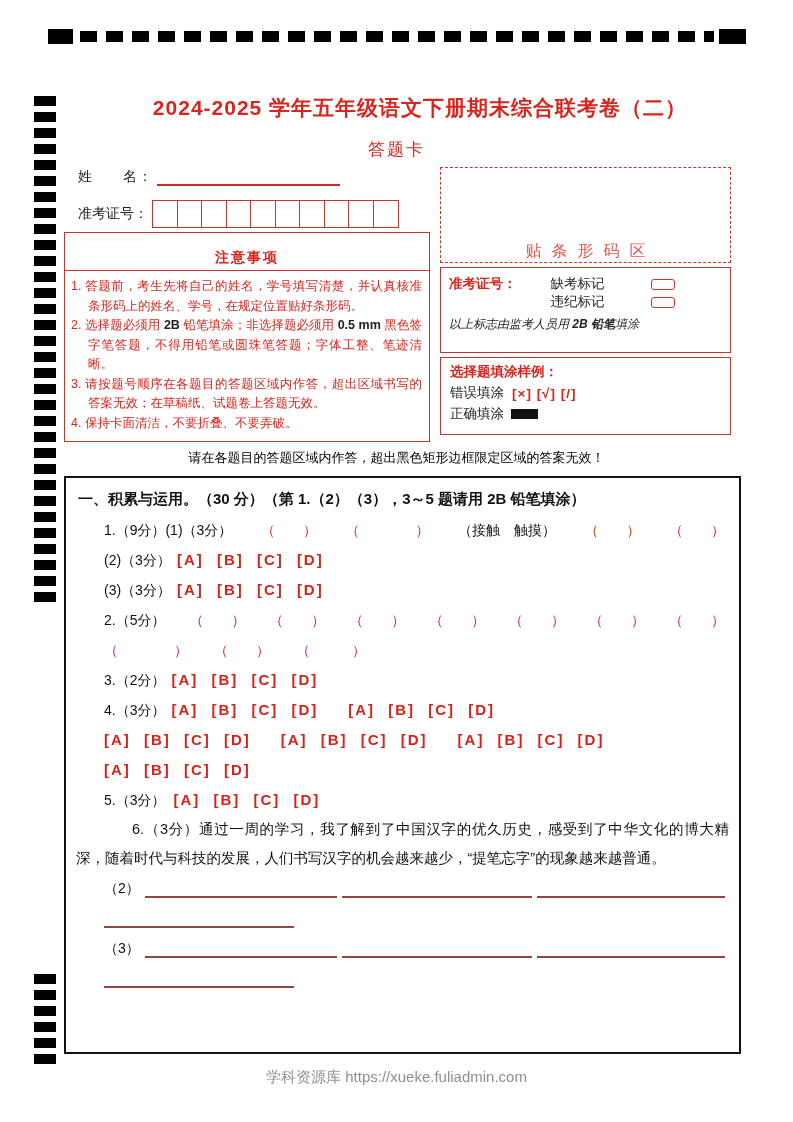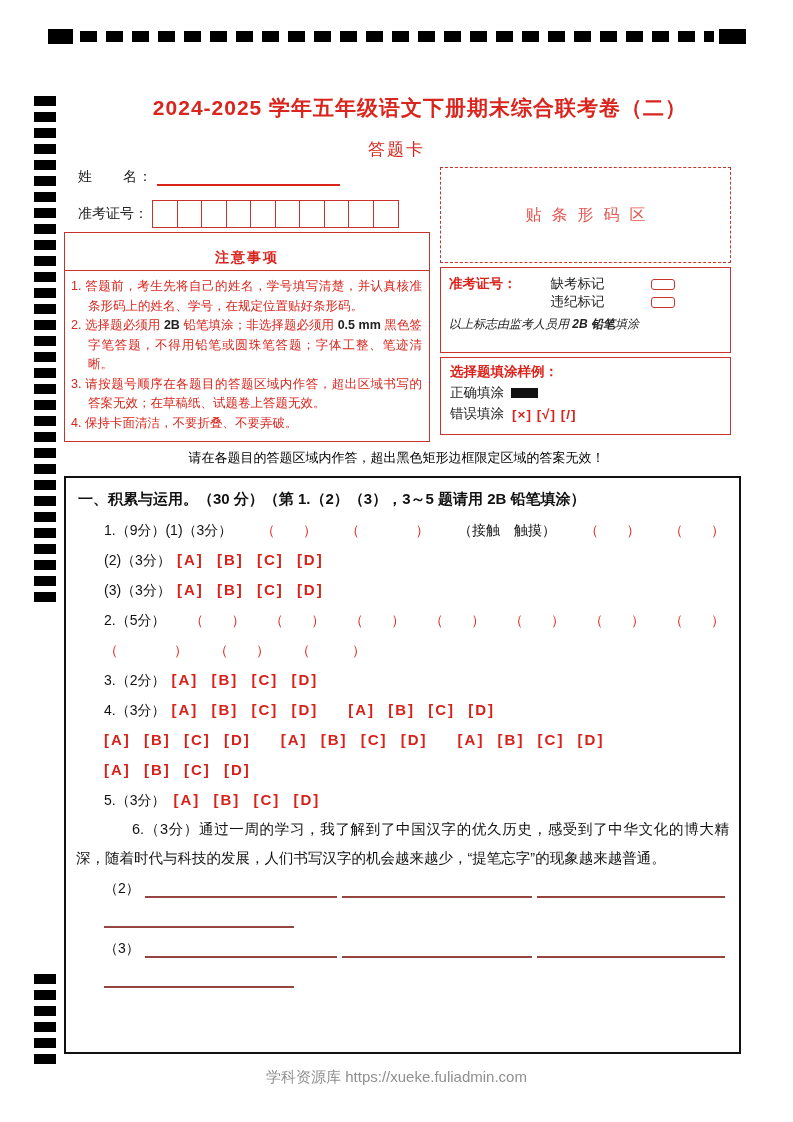--- a/index.html
+++ b/index.html
@@ -41,21 +41,21 @@
   .notice-title { border:1.5px solid #c8342c; text-align:center; color:#d9251d;
     font-weight:bold; font-size:14px; padding:16px 0 3px; letter-spacing:2px; }
   .notice-body { border:1.5px solid #c8342c; border-top:none; padding:6px 7px 8px 6px; }
   .note-item { font-size:12.5px; line-height:19.5px; color:#d9251d;
     padding-left:17px; text-indent:-17px; text-align:justify; }
   .nseg-r { color:#d9251d; }
   .nseg-b { color:#222; font-weight:bold; }
 
   
   .barcode-box { position:absolute; left:440px; top:167px; width:291px; height:96px;
-    border:1.5px dashed #c8342c; display:flex; align-items:center; justify-content:center; }
+    border:1.5px dashed #c8342c; display:flex; align-items:flex-end; justify-content:center; }
   .barcode-label { color:#e4574f; font-size:16px; letter-spacing:10px; text-indent:10px; }
 
   .proctor-box { position:absolute; left:440px; top:267px; width:291px; height:86px;
     border:1.5px solid #c8342c; padding:7px 8px; }
   .proctor-top { display:flex; }
   .proctor-title { color:#d9251d; font-weight:bold; font-size:13.5px; white-space:nowrap; }
   .mark-col { margin-left:34px; }
   .mark-row { display:flex; align-items:center; font-size:13.5px; color:#222; line-height:18px; }
   .mark-box { width:24px; height:11px; border:1.5px solid #c8342c; border-radius:3px; margin-left:46px; }
   .proctor-note { margin-top:5px; font-size:12px; color:#222; font-style:italic; }
@@ -154,26 +154,26 @@
             <span class="mark-box"></span>
           </div>
         </div>
     </div>
     <div class="proctor-note" id="proctor-note"><span class="pseg-it">以上标志由监考人员用 </span><span class="pseg-bit">2B 铅笔</span><span class="pseg-it">填涂</span></div>
   </div>
 
   <div class="sample-box">
     <div class="sample-title">选择题填涂样例：</div>
     <div class="sample-row">
+      <span>错误填涂</span>
+      <span class="wrong-marks">[×]  [√]  [/]</span>
+    </div>
+    <div class="sample-row">
       <span>正确填涂</span>
       <span class="swatch"></span>
-    </div>
-    <div class="sample-row">
-      <span>错误填涂</span>
-      <span class="wrong-marks">[×]  [√]  [/]</span>
     </div>
   </div>
 
   <div class="warning">请在各题目的答题区域内作答，超出黑色矩形边框限定区域的答案无效！</div>
 
   <div class="main-box" id="answer-area">
       <div class="arow arow-section">
         <span class="seg-b">一、积累与运用。（30 分）（第 1.（2）（3），3～5 题请用 2B 铅笔填涂）</span>
       </div>
       <div class="arow arow-spread">

